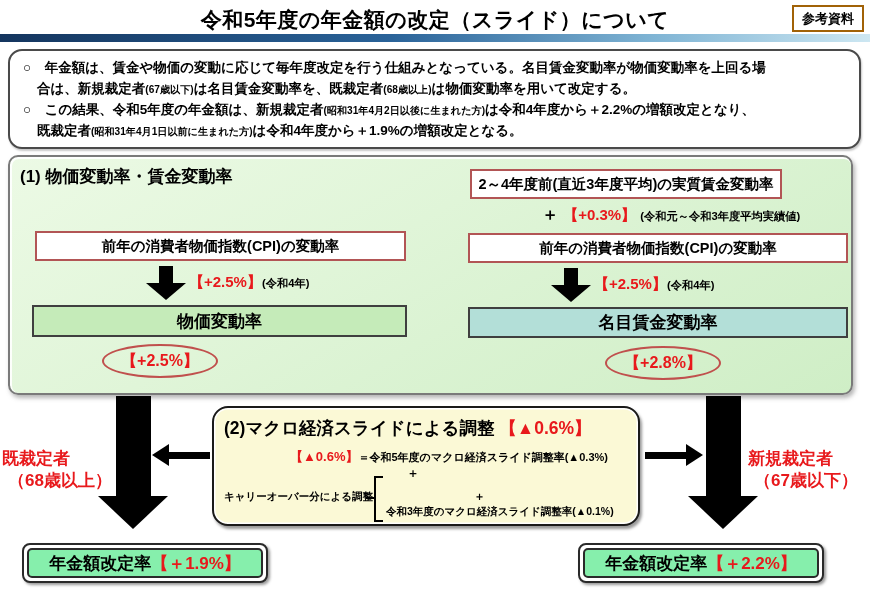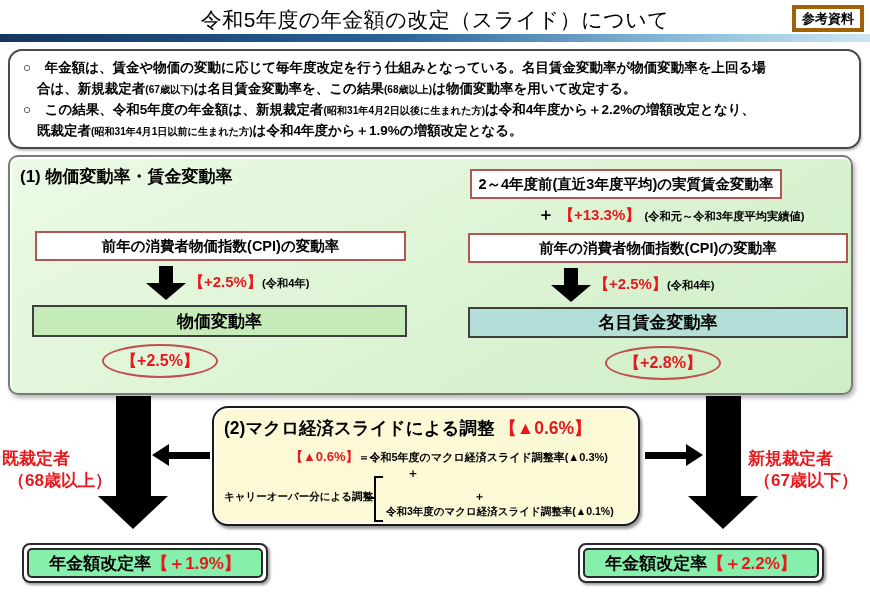--- a/index.html
+++ b/index.html
@@ -1,22 +1,22 @@
 <!DOCTYPE html>
 <html><head>
 <meta charset="utf-8">
 <style>
   *{margin:0;padding:0;box-sizing:border-box;}
   body{background:#fff;font-family:"Liberation Sans","DejaVu Sans",sans-serif;color:#000;}
   #canvas{position:relative;width:870px;height:600px;background:#fff;overflow:hidden;}
   .abs{position:absolute;}
 
   
-  .title{left:0;right:0;top:6px;text-align:center;font-size:21px;font-weight:normal;letter-spacing:0.5px;}
-  .refbox{left:792px;top:5px;width:72px;height:27px;border:4px solid #a16207;background:#fff;
+  .title{left:0;right:0;top:6px;text-align:center;font-size:21px;font-weight:bold;letter-spacing:0.5px;}
+  .refbox{left:792px;top:5px;width:72px;height:27px;border:2px solid #a16207;background:#fff;
           display:flex;align-items:center;justify-content:center;font-size:13px;font-weight:bold;}
   .bluebar{left:0;top:34px;width:870px;height:8px;
            background:linear-gradient(to right,#14355e,#2a6399 45%,#7fb4d4 75%,#cde7f2 100%);}
 
   
   .introbox{left:8px;top:49px;width:853px;height:100px;border:2px solid #4a4a4a;border-radius:14px;
             background:#fff;padding:7px 10px 0 13px;box-shadow:1px 2px 2px #c8c8c8;}
   .bullet-line{font-size:13.5px;font-weight:bold;line-height:1.55;white-space:nowrap;}
   .cont{padding-left:14px;}
 
@@ -113,30 +113,30 @@
 <body>
 
 <div id="canvas">
 
   <div class="abs title">令和5年度の年金額の改定（スライド）について</div>
   <div class="abs refbox">参考資料</div>
   <div class="abs bluebar"></div>
 
   <div class="abs introbox">
     <div class="bullet-line"><span>○　年金額は、賃金や物価の変動に応じて毎年度改定を行う仕組みとなっている。名目賃金変動率が物価変動率を上回る場</span></div>
-    <div class="bullet-line cont"><span>合は、新規裁定者</span><span class="sm">(67歳以下)</span><span>は名目賃金変動率を、この結果</span><span class="sm">(68歳以上)</span><span>は物価変動率を用いて改定する。</span></div>
+    <div class="bullet-line cont"><span>合は、新規裁定者</span><span class="sm">(67歳以下)</span><span>は名目賃金変動率を、既裁定者</span><span class="sm">(68歳以上)</span><span>は物価変動率を用いて改定する。</span></div>
     <div class="bullet-line"><span>○　この結果、令和5年度の年金額は、新規裁定者</span><span class="sm">(昭和31年4月2日以後に生まれた方)</span><span>は令和4年度から＋2.2%の増額改定となり、</span></div>
     <div class="bullet-line cont"><span>既裁定者</span><span class="sm">(昭和31年4月1日以前に生まれた方)</span><span>は令和4年度から＋1.9%の増額改定となる。</span></div>
   </div>
 
   <div class="abs panel1">
     <div class="abs s1-head">(1) 物価変動率・賃金変動率</div>
 
     <div class="abs redbox wagebox">2～4年度前(直近3年度平均)の実質賃金変動率</div>
-    <div class="abs plusline"><span class="plus-sign">＋ </span><span class="redb">【+13.3%】</span><span> </span><span class="sm">(令和元～令和3年度平均実績値)</span></div>
+    <div class="abs plusline"><span class="plus-sign">＋ </span><span class="redb">【+0.3%】</span><span> </span><span class="sm">(令和元～令和3年度平均実績値)</span></div>
 
     <div class="abs redbox cpileft">前年の消費者物価指数(CPI)の変動率</div>
     <div class="abs redbox cpiright">前年の消費者物価指数(CPI)の変動率</div>
 
     <div class="abs sarrow sarrow-l">
       <div class="shaft"></div>
       <div class="head"></div>
     </div>
     <div class="abs alabel alabel-l"><span class="redb">【+2.5%】</span><span class="sm">(令和4年)</span></div>
 

